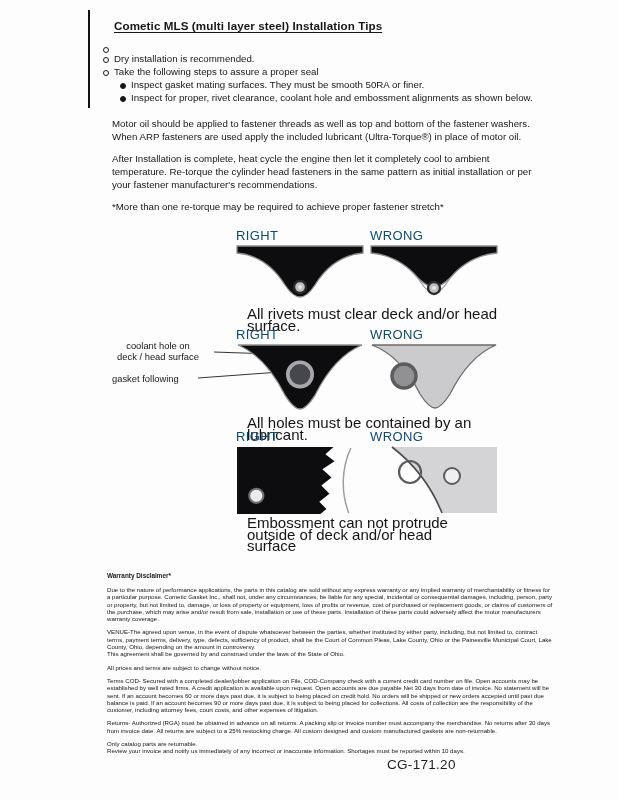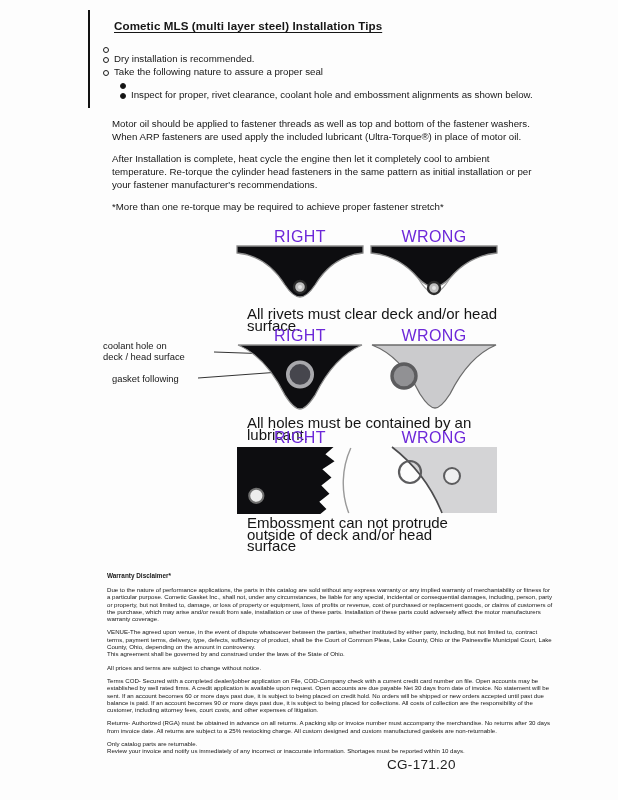--- a/index.html
+++ b/index.html
@@ -8,30 +8,30 @@
   .title{position:absolute;left:114px;top:19px;margin:0;font-size:11.6px;font-weight:700;text-decoration:underline;text-underline-offset:2px;letter-spacing:.1px;}
   .tips{position:absolute;left:103px;top:43px;font-size:9.7px;line-height:12.9px;}
   .tip-row{display:flex;align-items:flex-start;}
   .bullet{flex:none;width:4px;height:4px;border:1px solid #1d1d1d;border-radius:50%;margin:4.2px 5px 0 0;background:transparent;}
   .tip-row.sub{margin-left:17px;}
   .tip-row.sub .bullet{background:#141414;}
   .diesel{position:absolute;left:112px;top:117px;width:428px;}
   .diesel h2{font-size:10.4px;font-weight:700;margin:0 0 7px 0;}
   .diesel p{font-size:9.7px;line-height:13px;margin:0 0 9px 0;}
   .figure{position:absolute;left:236px;width:262px;}
-  .fig-label{position:absolute;top:0;width:128px;text-align:center;font-size:16px;letter-spacing:.4px;color:#6d28d9;}
+  .fig-label{position:absolute;top:0;width:128px;text-align:left;font-size:13px;letter-spacing:.4px;color:#0c4a6e;}
   .fig-label.right{left:0;}
   .fig-label.wrong{left:134px;}
   .panel{position:absolute;top:17px;width:128px;}
   .panel.right{left:0;}
   .panel.wrong{left:134px;}
   .panel svg{display:block;width:100%;height:auto;}
   .fig-caption{position:absolute;left:11px;font-size:15px;color:#141414;line-height:11.5px;}
   .ann{position:absolute;font-size:9.4px;line-height:11px;color:#161616;}
-  .ann.block{left:103px;top:340px;width:110px;text-align:left;}
+  .ann.block{left:103px;top:340px;width:110px;text-align:center;}
   .ann.single{left:112px;top:373px;}
   .leader-lines{position:absolute;left:196px;top:344px;width:120px;height:46px;}
   .disclaimer{position:absolute;left:107px;top:572px;width:446px;}
   .disclaimer h3{font-size:6.4px;font-weight:700;margin:0 0 7px 0;}
   .disclaimer p{font-size:6.1px;line-height:7.3px;margin:0 0 6px 0;white-space:pre-line;}
   .footer{position:absolute;left:387px;top:757px;font-size:13.5px;color:#1d1d1d;letter-spacing:.3px;}
 </style>
 </head>
 <body>
 
@@ -44,24 +44,25 @@
   <div class="tips">
     <div class="tip-row">
       <span class="bullet"></span>
     </div>
     <div class="tip-row">
       <span class="bullet"></span>
       <span>Dry installation is recommended.</span>
     </div>
     <div class="tip-row">
       <span class="bullet"></span>
-      <span>Take the following nature to assure a proper seal</span>
+      <span>Take the following steps to assure a proper seal</span>
     </div>
     <div class="tip-row sub">
       <span class="bullet"></span>
+      <span>Inspect gasket mating surfaces.  They must be smooth 50RA or finer.</span>
     </div>
     <div class="tip-row sub">
       <span class="bullet"></span>
       <span>Inspect for proper, rivet clearance, coolant hole and embossment alignments as shown below.</span>
     </div>
   </div>
 
   <div class="diesel">
     <p>Motor oil should be applied to fastener threads as well as top and bottom of the fastener washers. When ARP fasteners are used apply the included lubricant (Ultra-Torque®) in place of motor oil.</p>
     <p>After Installation is complete, heat cycle the engine then let it completely cool to ambient temperature. Re-torque the cylinder head fasteners in the same pattern as initial installation or per your fastener manufacturer's recommendations.</p>

